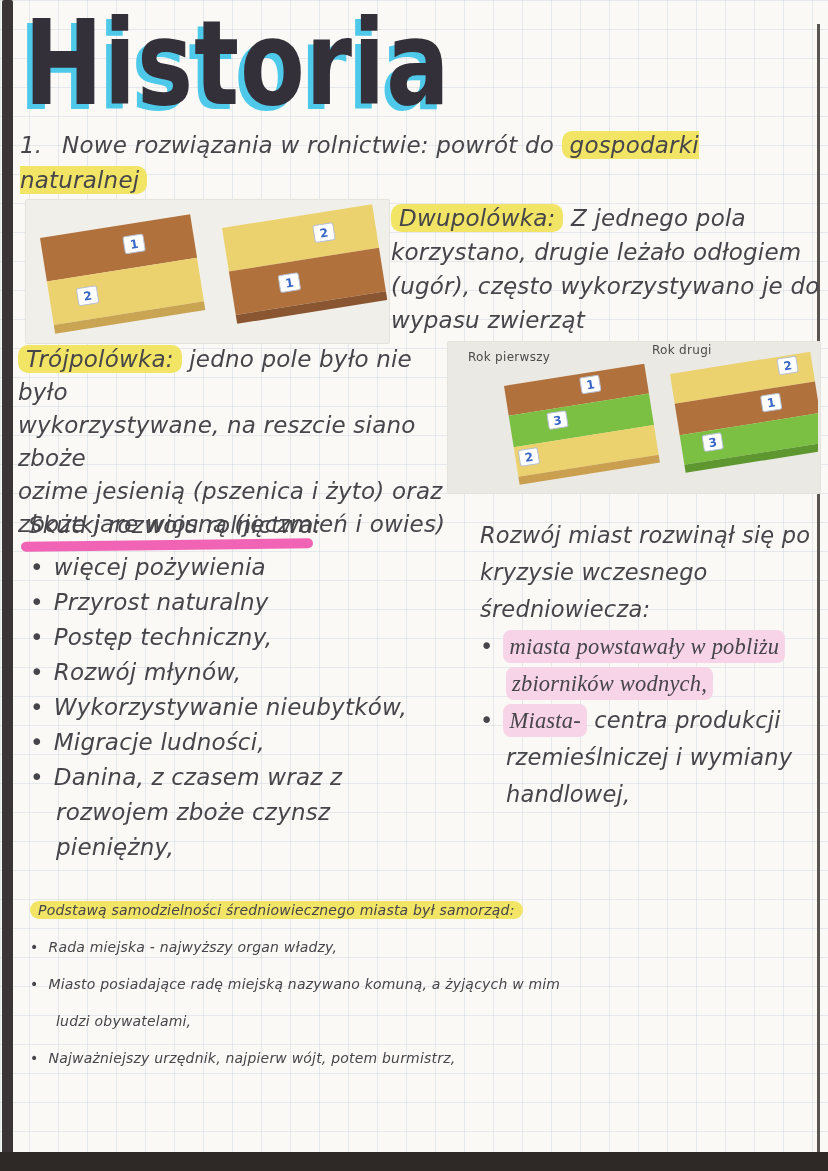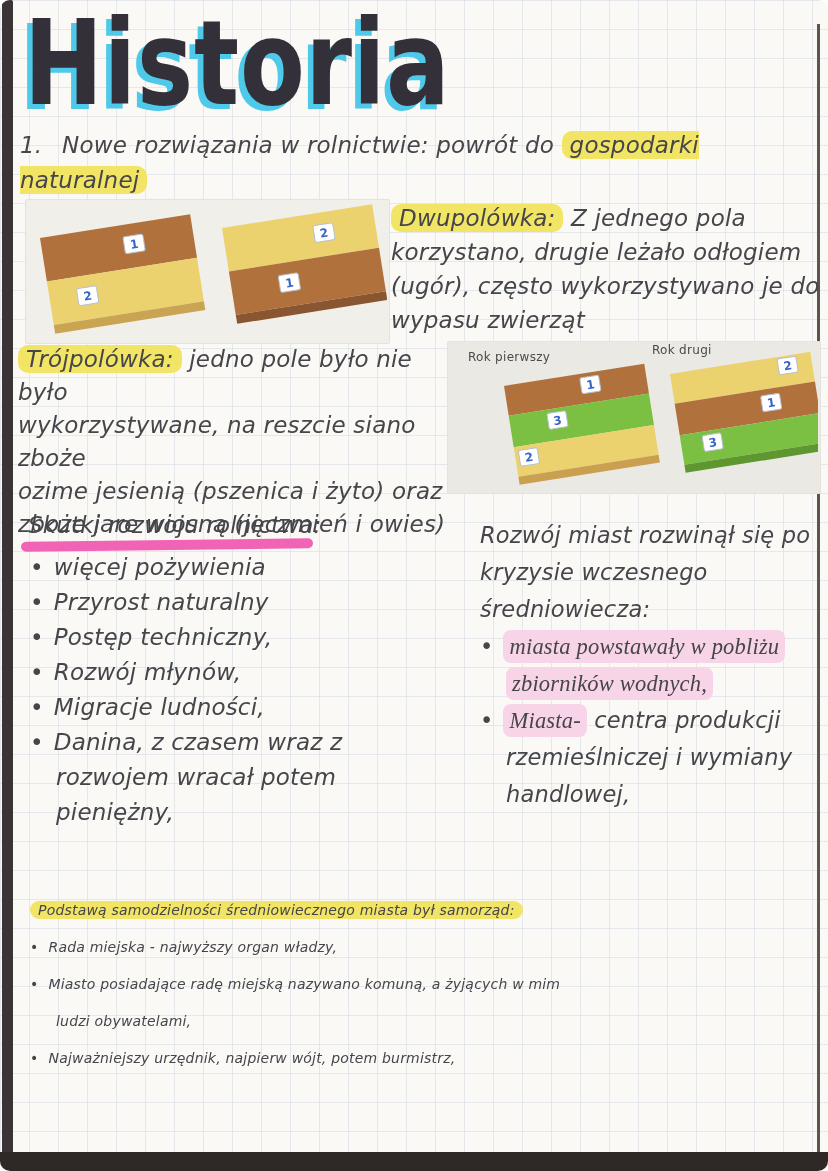--- a/index.html
+++ b/index.html
@@ -4,21 +4,20 @@
 <style>
   html,body{margin:0;padding:0;}
   .page{
     position:relative; width:828px; height:1171px; overflow:hidden;
     background-color:#faf9f6;
     background-image:
       linear-gradient(to right, rgba(200,208,220,.42) 1px, transparent 1px),
       linear-gradient(to bottom, rgba(200,208,220,.42) 1px, transparent 1px);
     background-size:29px 29px;
     font-family:"DejaVu Sans",sans-serif;
-    border-radius:10px;
   }
   .leftbar{position:absolute;left:2px;top:0;width:11px;height:1156px;background:#3b3437;border-radius:2px;}
   .bottombar{position:absolute;left:0;bottom:0;width:828px;height:19px;background:#2e2926;}
   .rightline{position:absolute;left:817px;top:24px;width:3px;height:1128px;background:#5a5550;}
 
   .title{
     position:absolute;left:24px;top:2px;
     font-size:118px;font-weight:bold;line-height:1.04;letter-spacing:1px;
     color:#34303a; white-space:nowrap;
     transform:scaleX(.8); transform-origin:left top;
@@ -163,23 +162,24 @@
   <div class="cap cap1">Rok pierwszy</div>
   <div class="cap cap2">Rok drugi</div>
 
   <div class="skutki-h hand">Skutki rozwoju rolnictwa:</div>
   <div class="skutki-ul"></div>
   <div class="skutki-list hand">
     <div><span class="b">•</span><span>więcej pożywienia</span></div>
     <div><span class="b">•</span><span>Przyrost naturalny</span></div>
     <div><span class="b">•</span><span>Postęp techniczny,</span></div>
     <div><span class="b">•</span><span>Rozwój młynów,</span></div>
+    <div><span class="b">•</span><span>Wykorzystywanie nieubytków,</span></div>
     <div><span class="b">•</span><span>Migracje ludności,</span></div>
     <div><span class="b">•</span><span>Danina, z czasem wraz z</span></div>
-    <div class="cont">rozwojem wracał potem</div>
+    <div class="cont">rozwojem zboże czynsz</div>
     <div class="cont">pieniężny,</div>
   </div>
 
   <div class="miasta hand">
     <div>Rozwój miast rozwinął się po</div>
     <div>kryzysie wczesnego średniowiecza:</div>
     <div><span class="b">•</span><span class="hl-p">miasta powstawały w pobliżu</span></div>
     <div class="cont"><span class="hl-p">zbiorników wodnych,</span></div>
     <div><span class="b">•</span><span class="hl-p">Miasta-</span>
       <span>centra produkcji</span></div>

